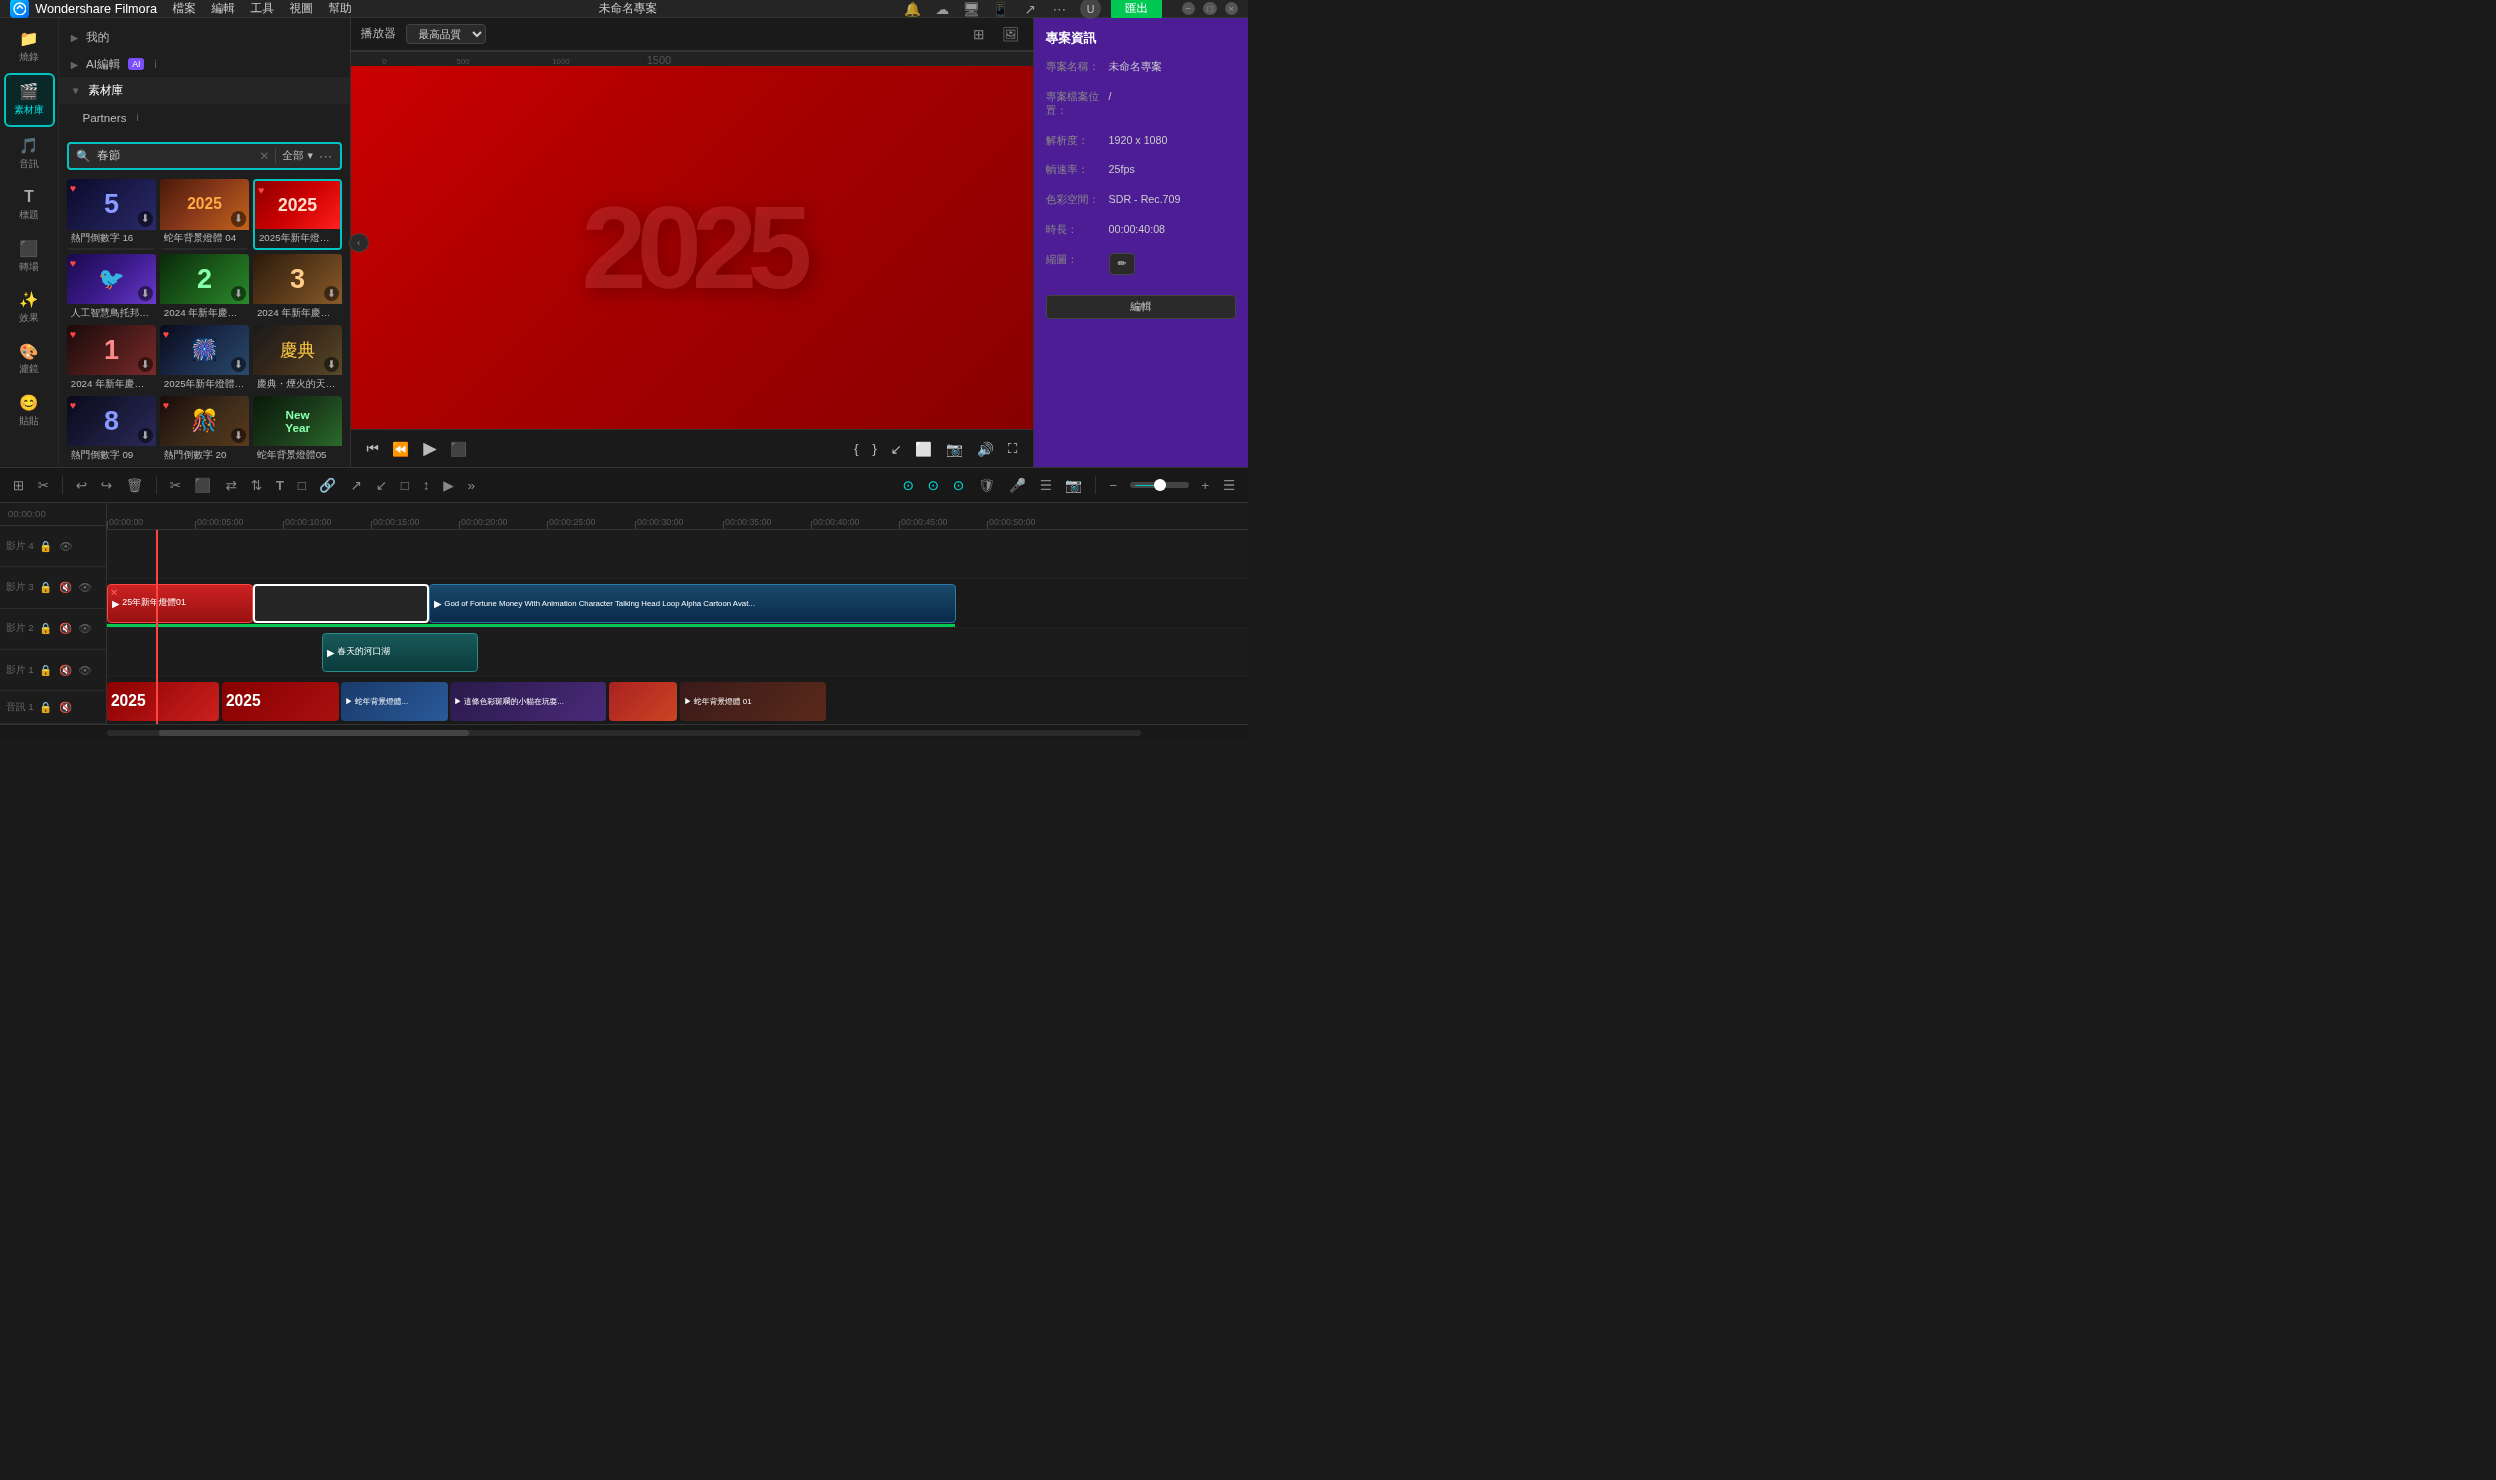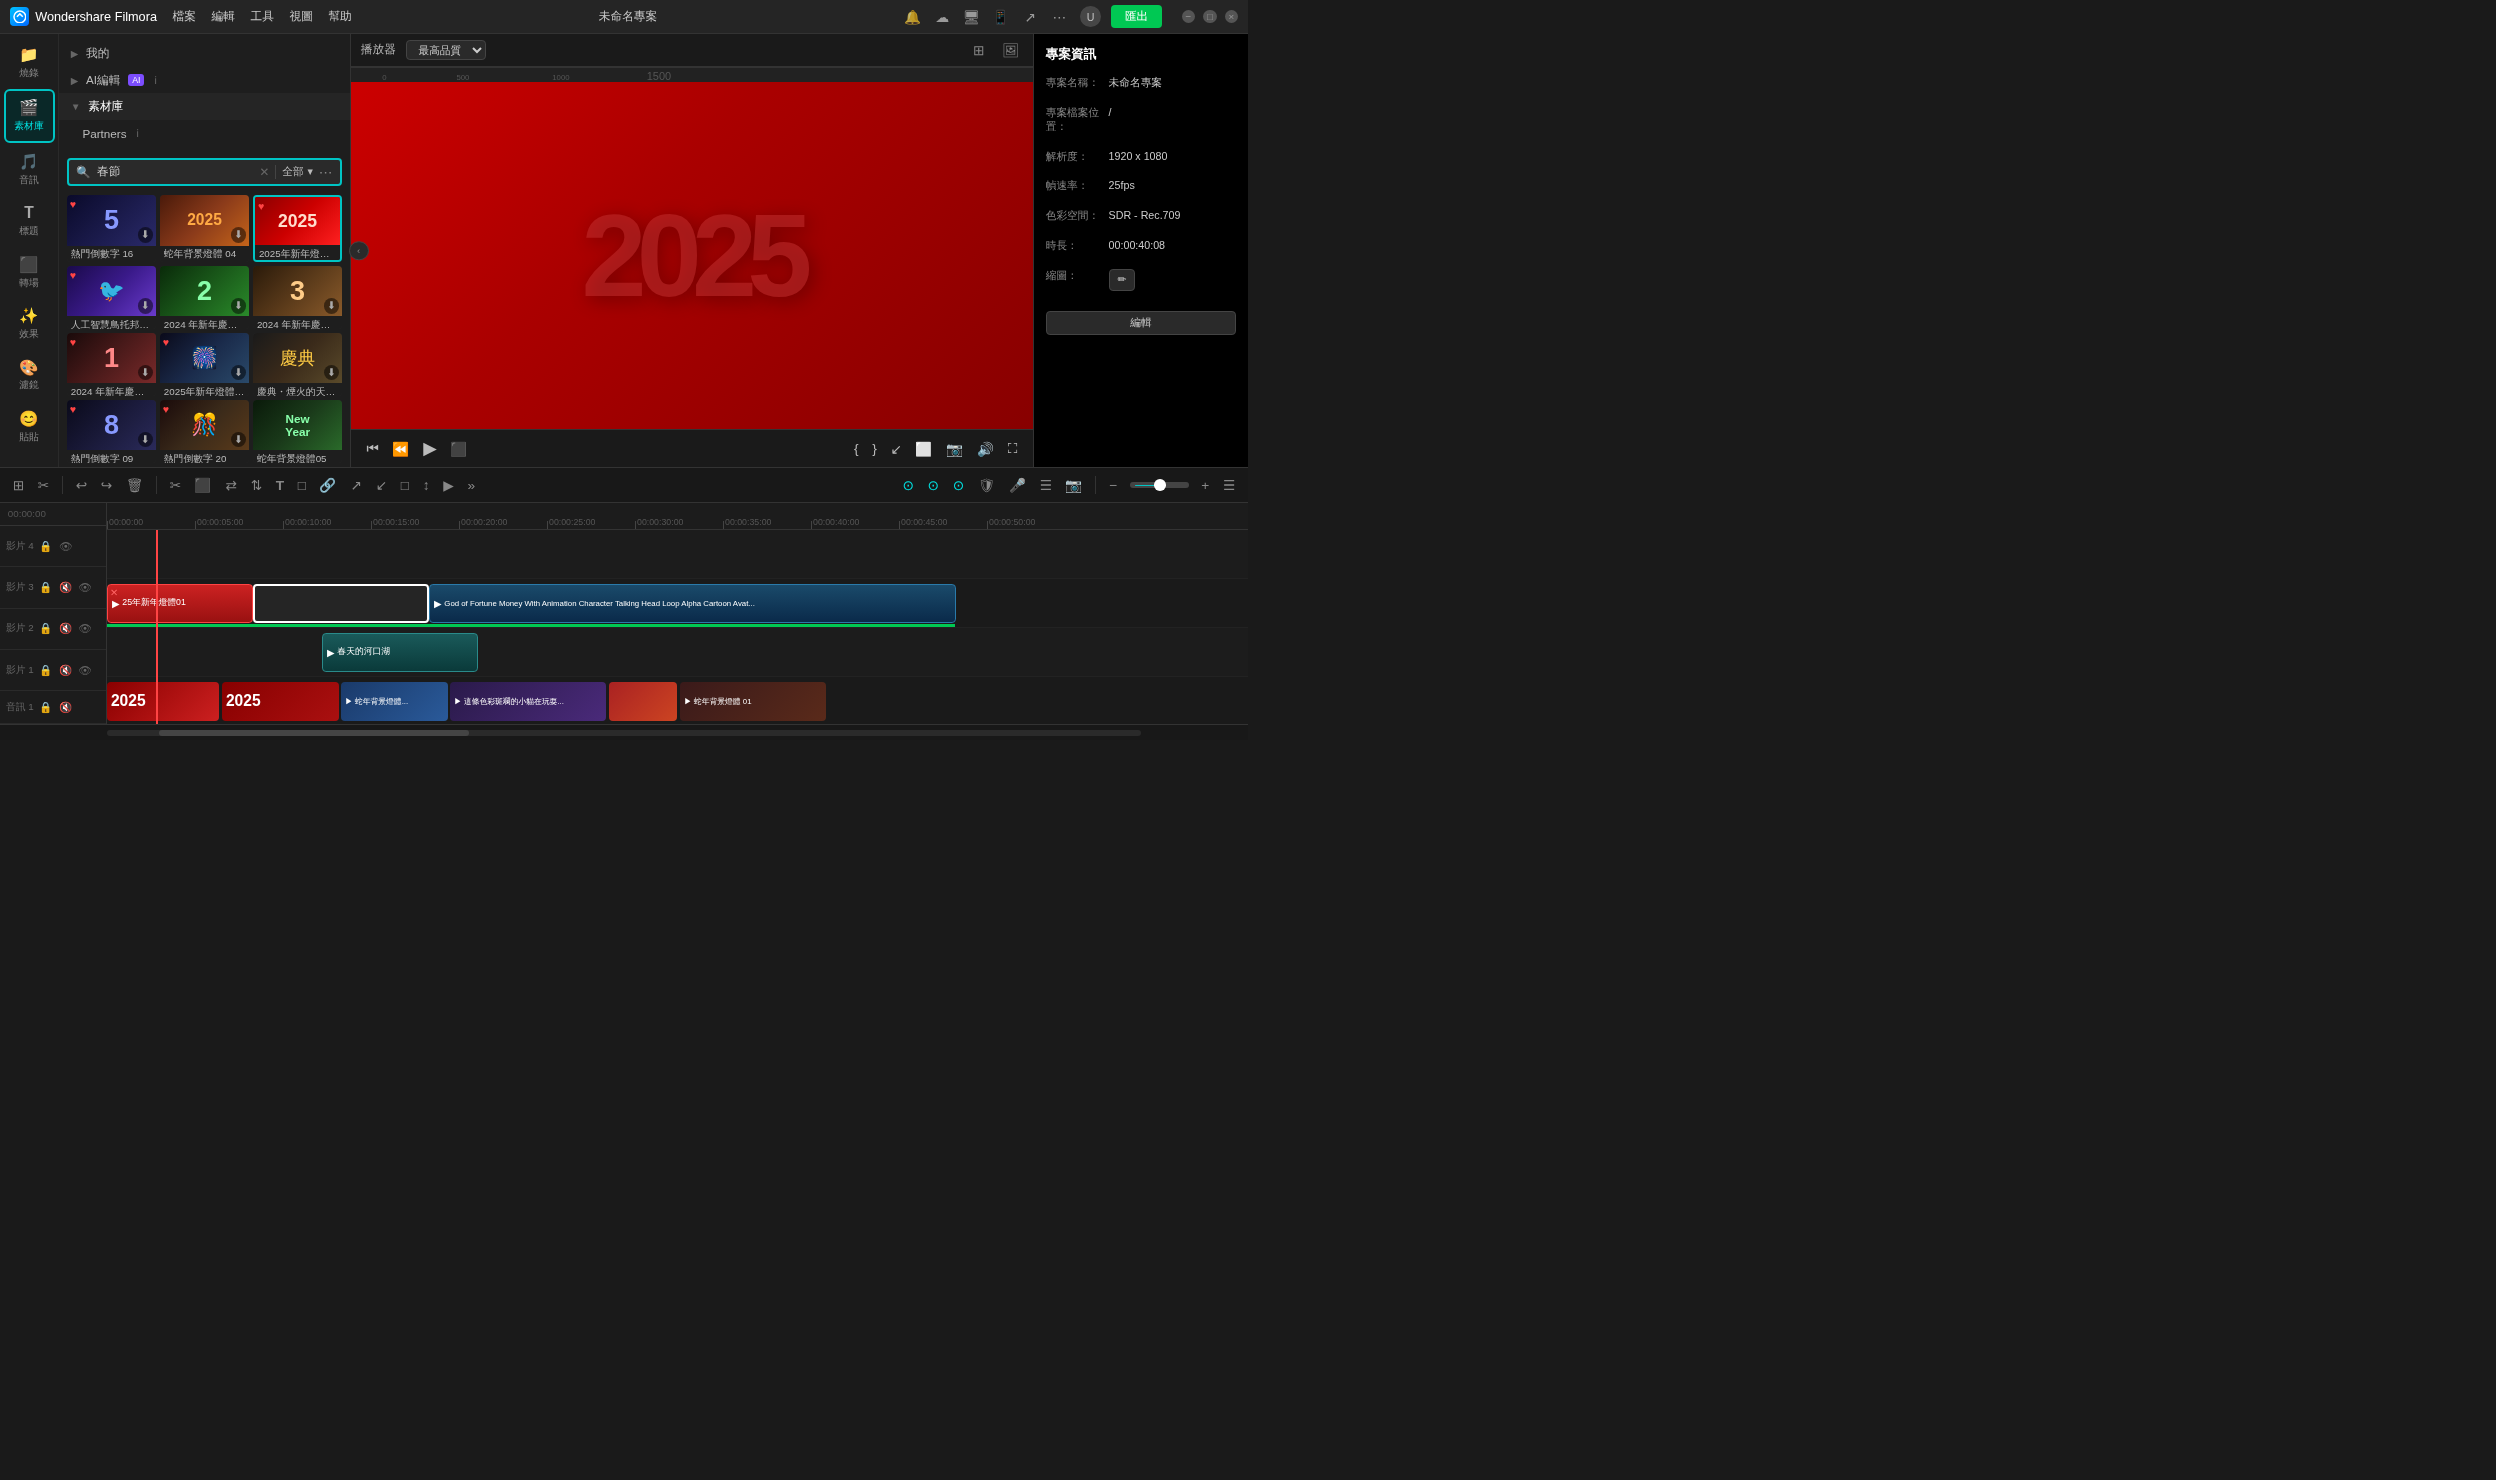--- a/index.html
+++ b/index.html
@@ -12,21 +12,21 @@
       height: 740px;
       overflow: hidden;
       position: relative;
     }
 
     
     .titlebar {
       display: flex;
       align-items: center;
       background: #252525;
-      height: 34px;
+      height: 18px;
       padding: 0 9.8px;
       border-bottom: 1px solid #333;
       justify-content: space-between;
     }
     .titlebar-left {
       display: flex;
       align-items: center;
       gap: 15.6px;
     }
     .titlebar-logo {
@@ -414,21 +414,21 @@
     .ctrl-btn {
       color: #bbb;
       cursor: pointer;
       font-size: 13.7px;
       padding: 2px 3.9px;
     }
 
     
     .right-panel {
       width: 215px;
-      background: #000000;
+      background: #4c1d95;
       border-left: 1px solid #333;
       padding: 11.7px;
       display: flex;
       flex-direction: column;
       gap: 9.8px;
     }
     .panel-title {
       font-size: 12.7px;
       color: #fff;
       font-weight: bold;

